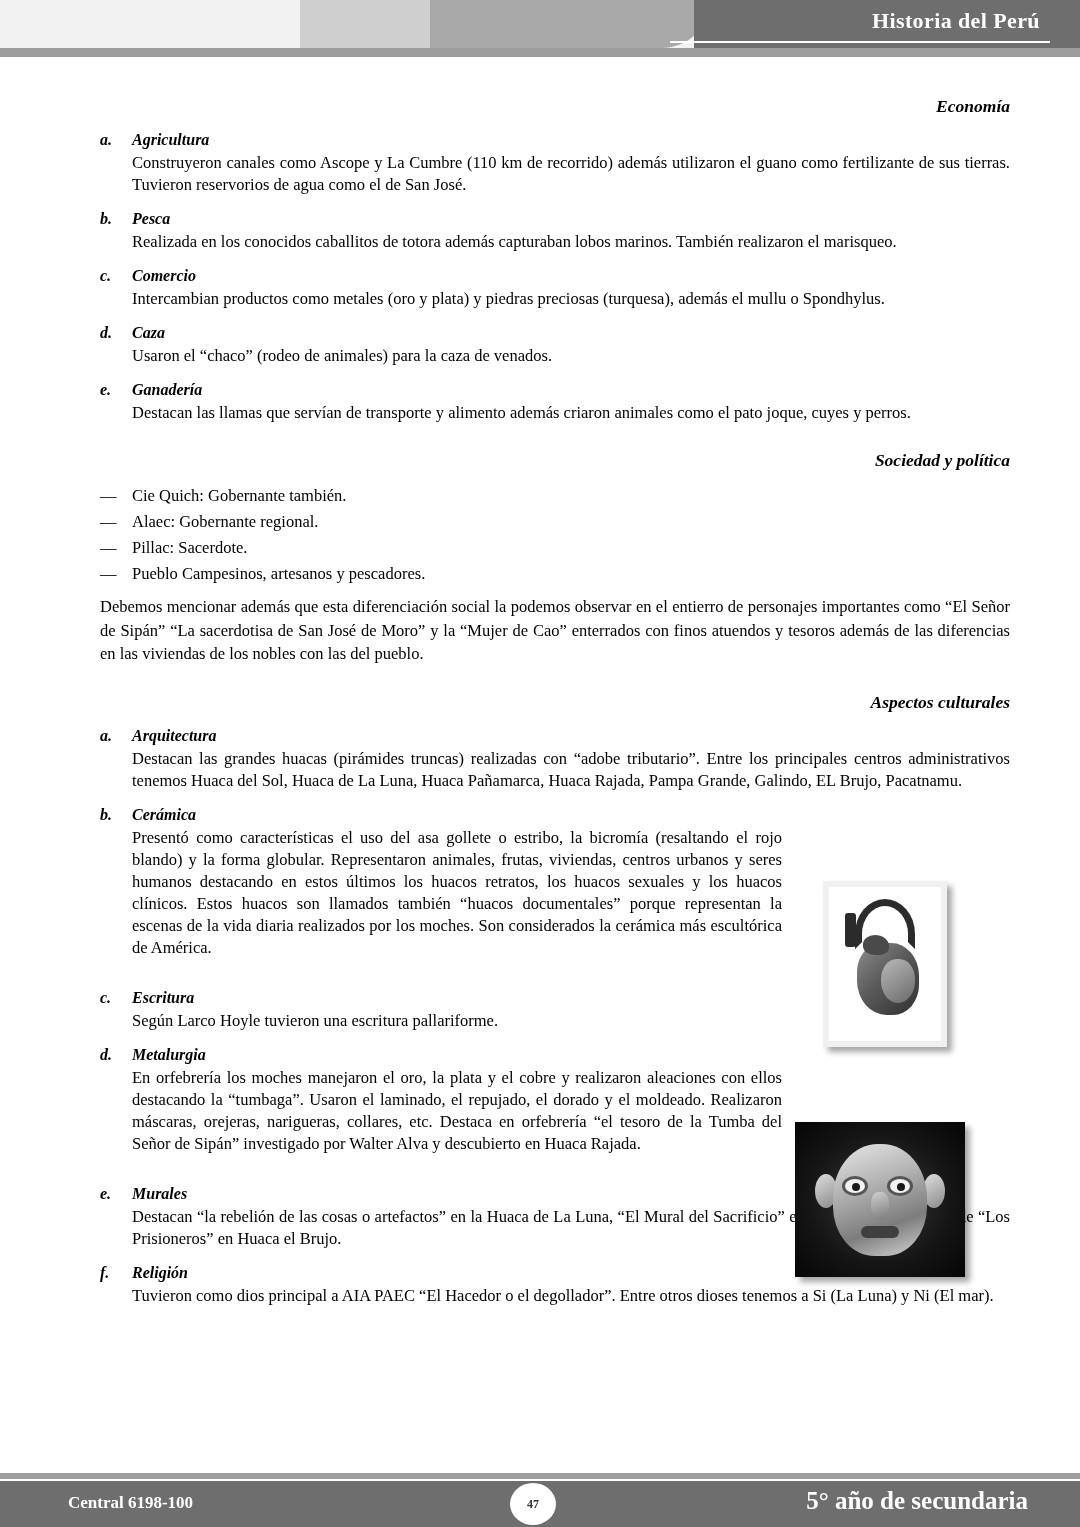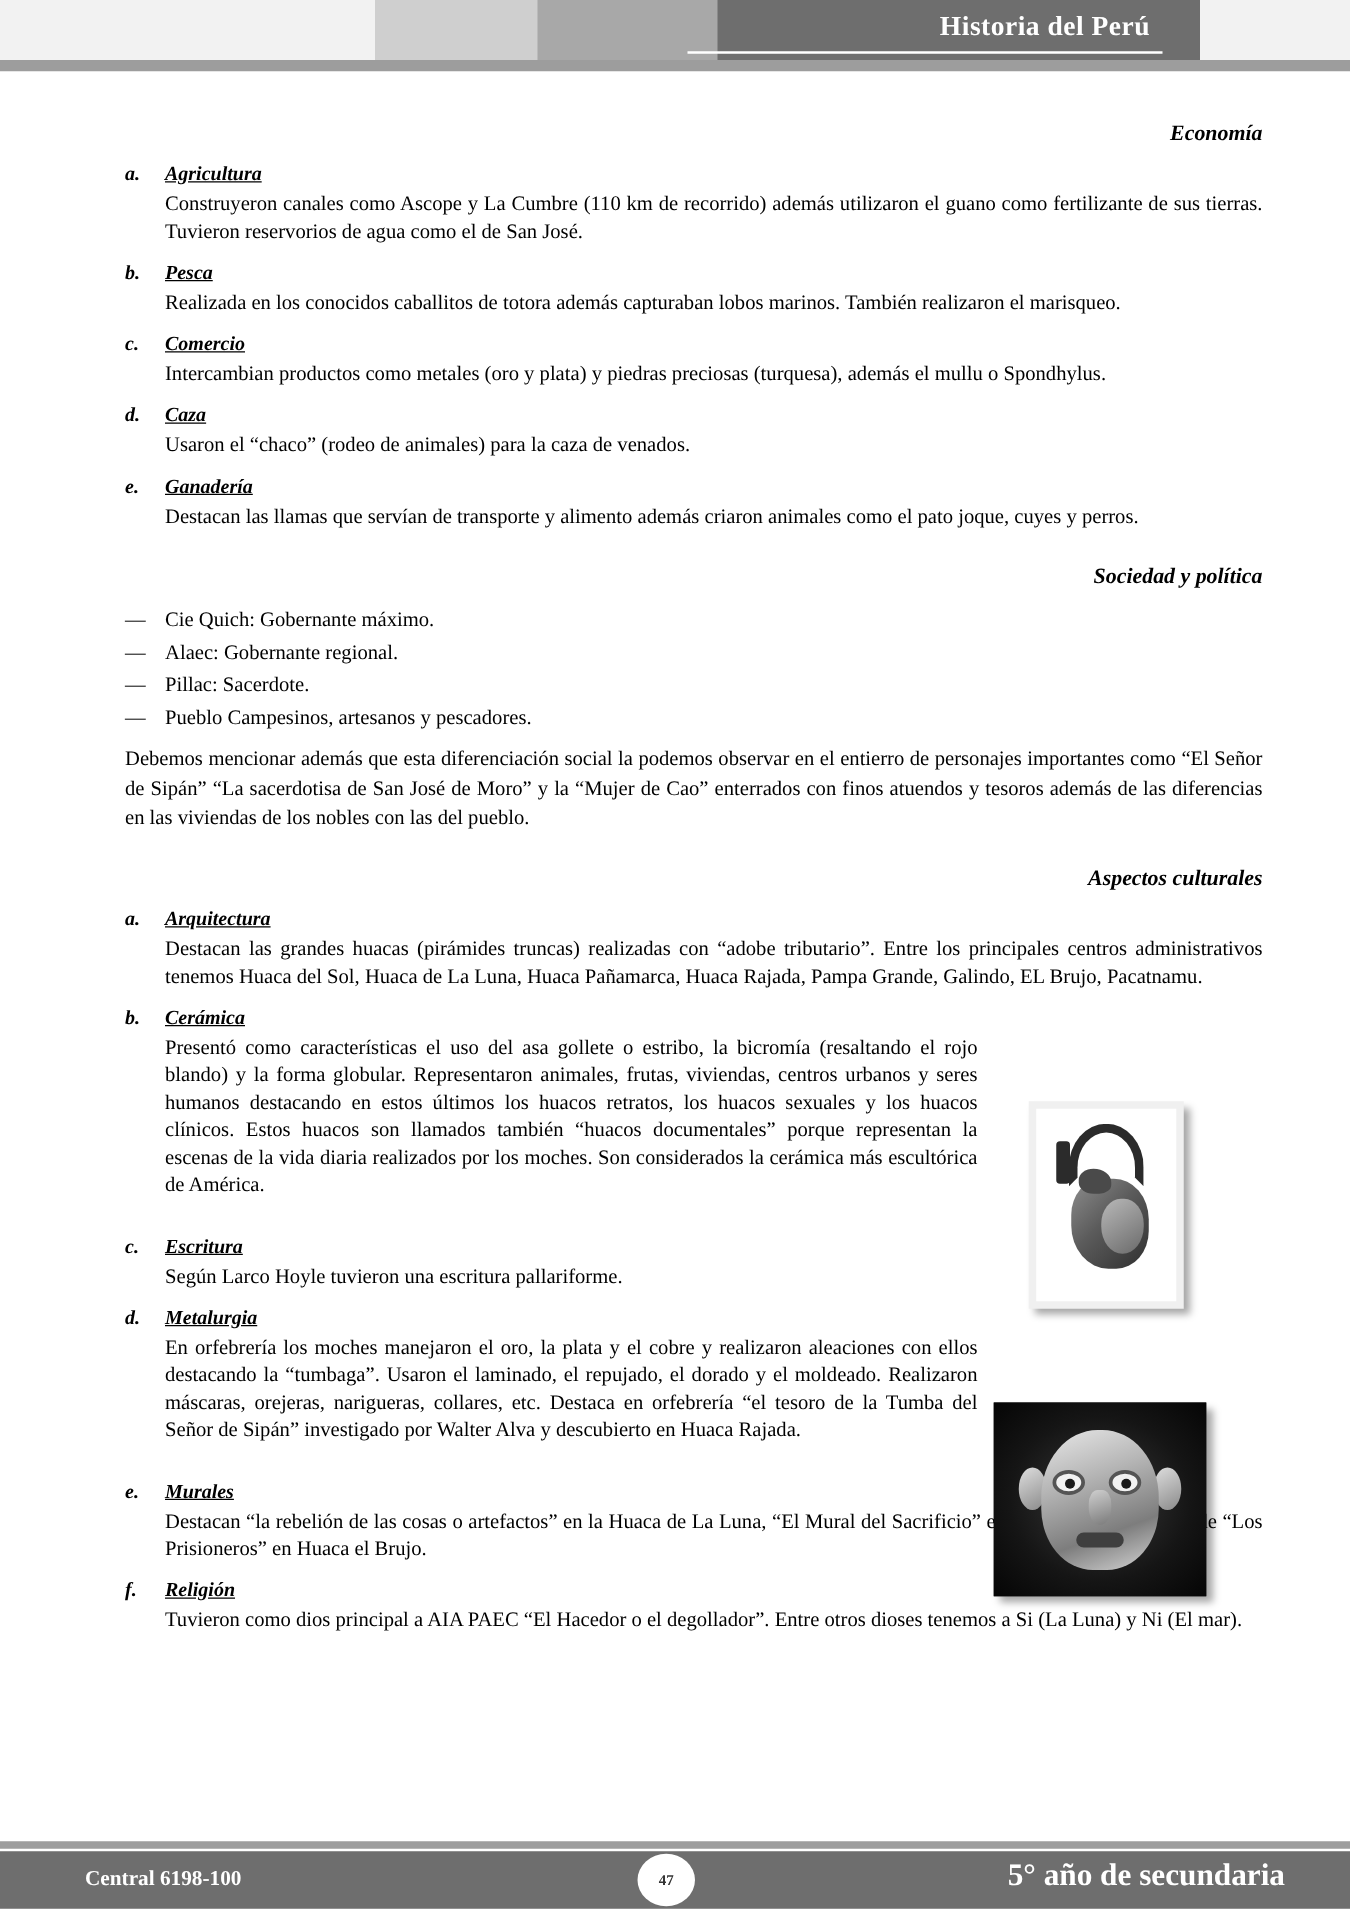--- a/index.html
+++ b/index.html
@@ -13,21 +13,21 @@
     font-family: "Liberation Serif", serif;
     color: #000000;
     position: relative;
     overflow: hidden;
   }
 
   
   .page-header {
     position: absolute;
     top: 0; left: 0;
-    width: 960px;
+    width: 1080px;
     height: 62px;
     background: #ffffff;
   }
   .hdr-band {
     position: absolute;
     left: 0; top: 0;
     width: 1080px;
     height: 48px;
     background: #f2f2f2;
   }
@@ -106,21 +106,20 @@
     font-style: italic;
     font-weight: bold;
     font-size: 16px;
     line-height: 22px;
   }
   .item-body { flex: 1; }
   .item-title {
     font-style: italic;
     font-weight: bold;
     font-size: 16px;
-    text-decoration: underline;
     line-height: 22px;
     display: inline-block;
     text-align: right;
   }
   .item-text {
     font-size: 16.5px;
     line-height: 22px;
     text-align: justify;
     margin-top: 1px;
   }
@@ -385,21 +384,21 @@
       <span class="item-title">Ganadería</span>
       <div class="item-text">Destacan las llamas que servían de transporte y alimento además criaron animales como el pato joque, cuyes y perros.</div>
     </div>
   </div>
 
   <div class="sec-heading spaced">Sociedad y política</div>
 
   <div class="dash-list">
     <div class="dash-row">
       <span class="dash-mark">—</span>
-      <span>Cie Quich: Gobernante máximo.</span>
+      <span>Cie Quich: Gobernante también.</span>
     </div>
     <div class="dash-row">
       <span class="dash-mark">—</span>
       <span>Alaec: Gobernante regional.</span>
     </div>
     <div class="dash-row">
       <span class="dash-mark">—</span>
       <span>Pillac: Sacerdote.</span>
     </div>
     <div class="dash-row">

